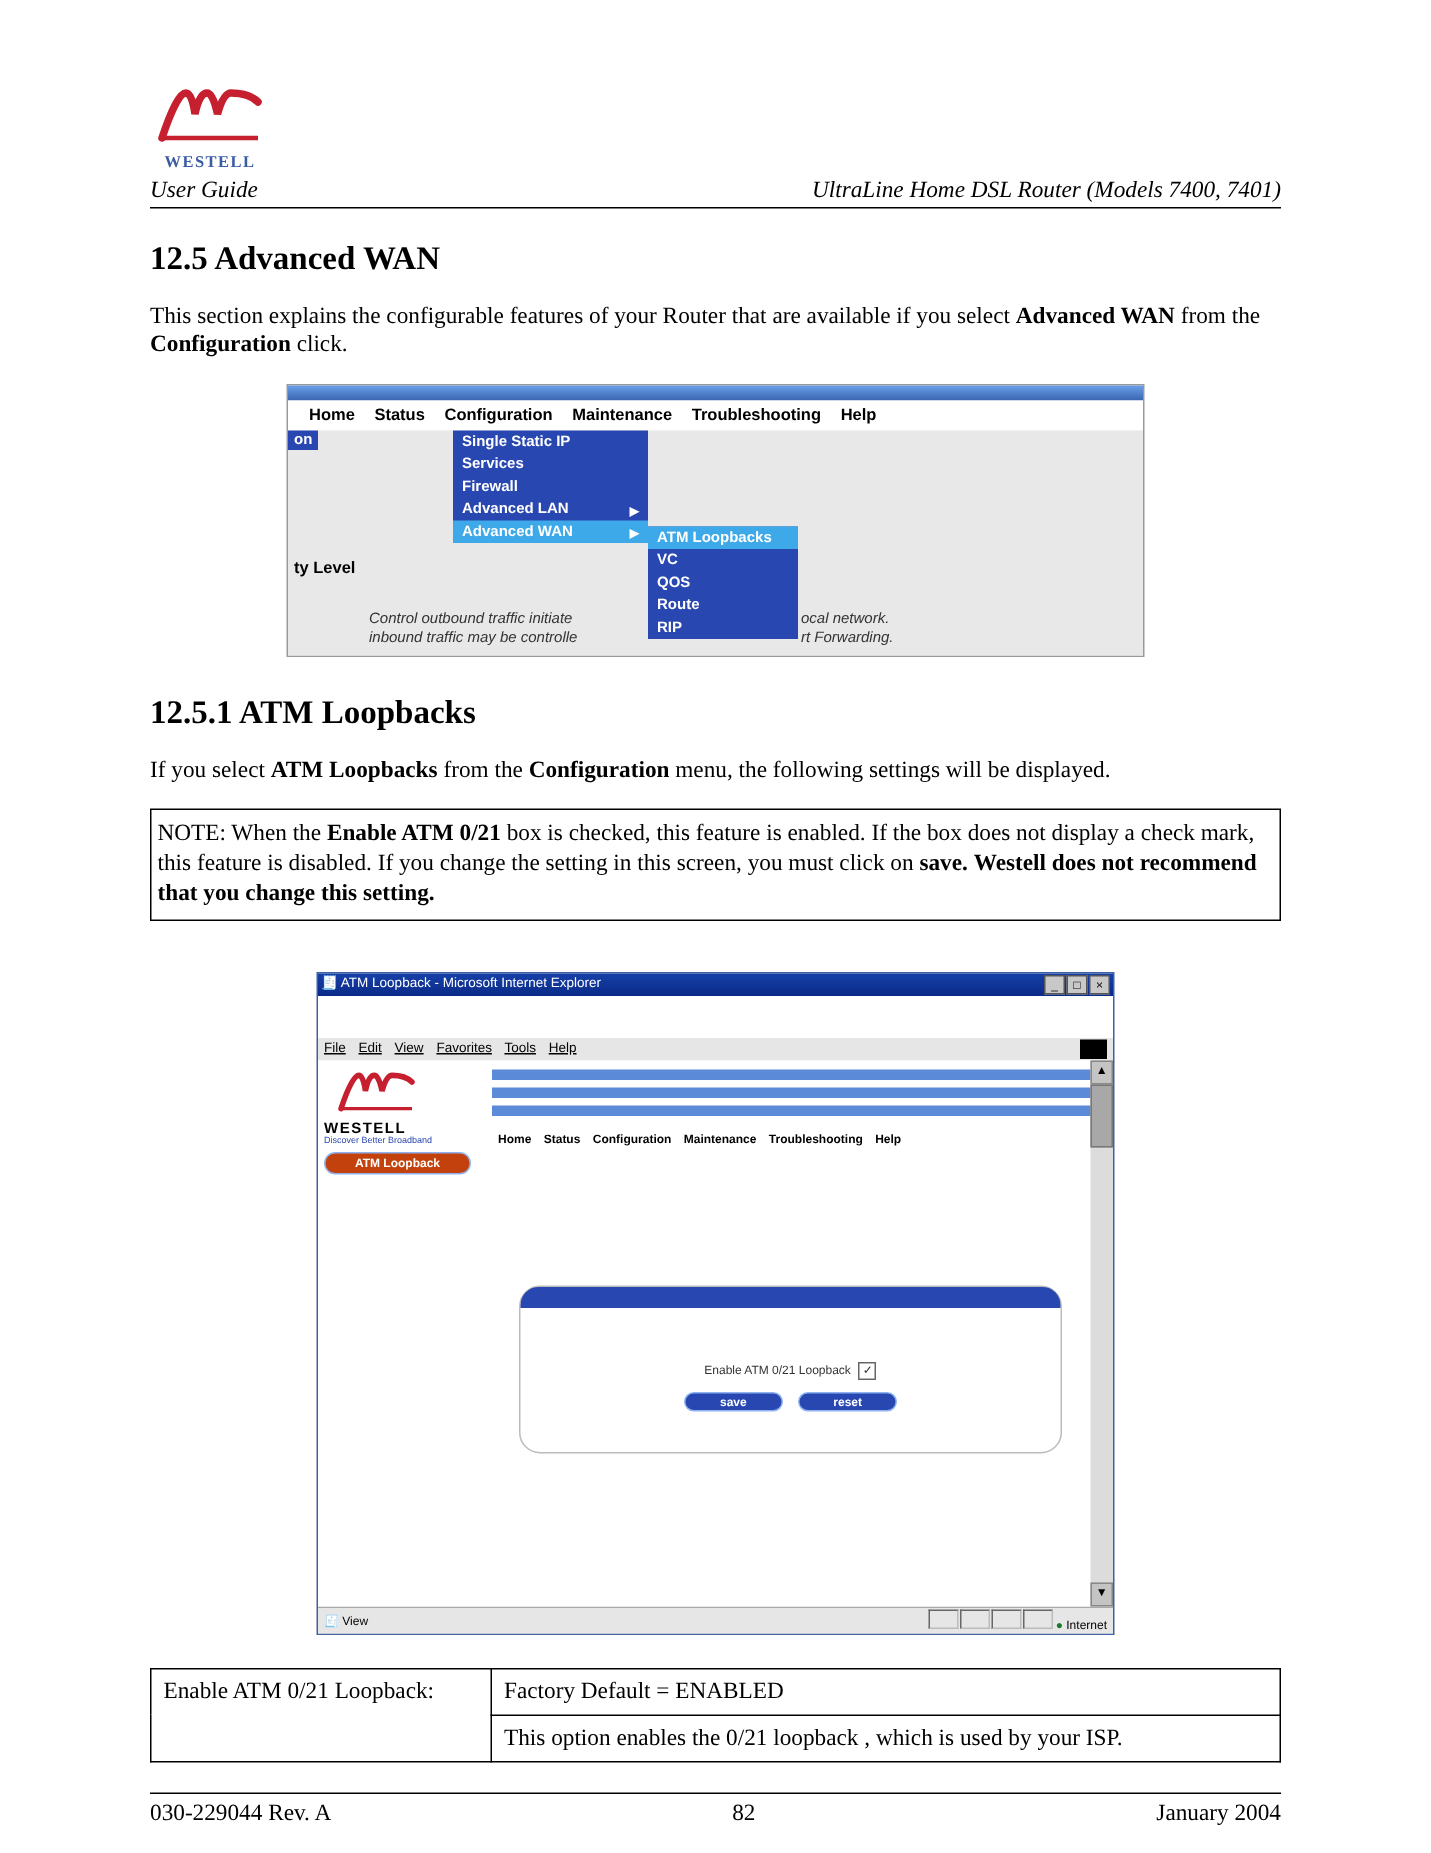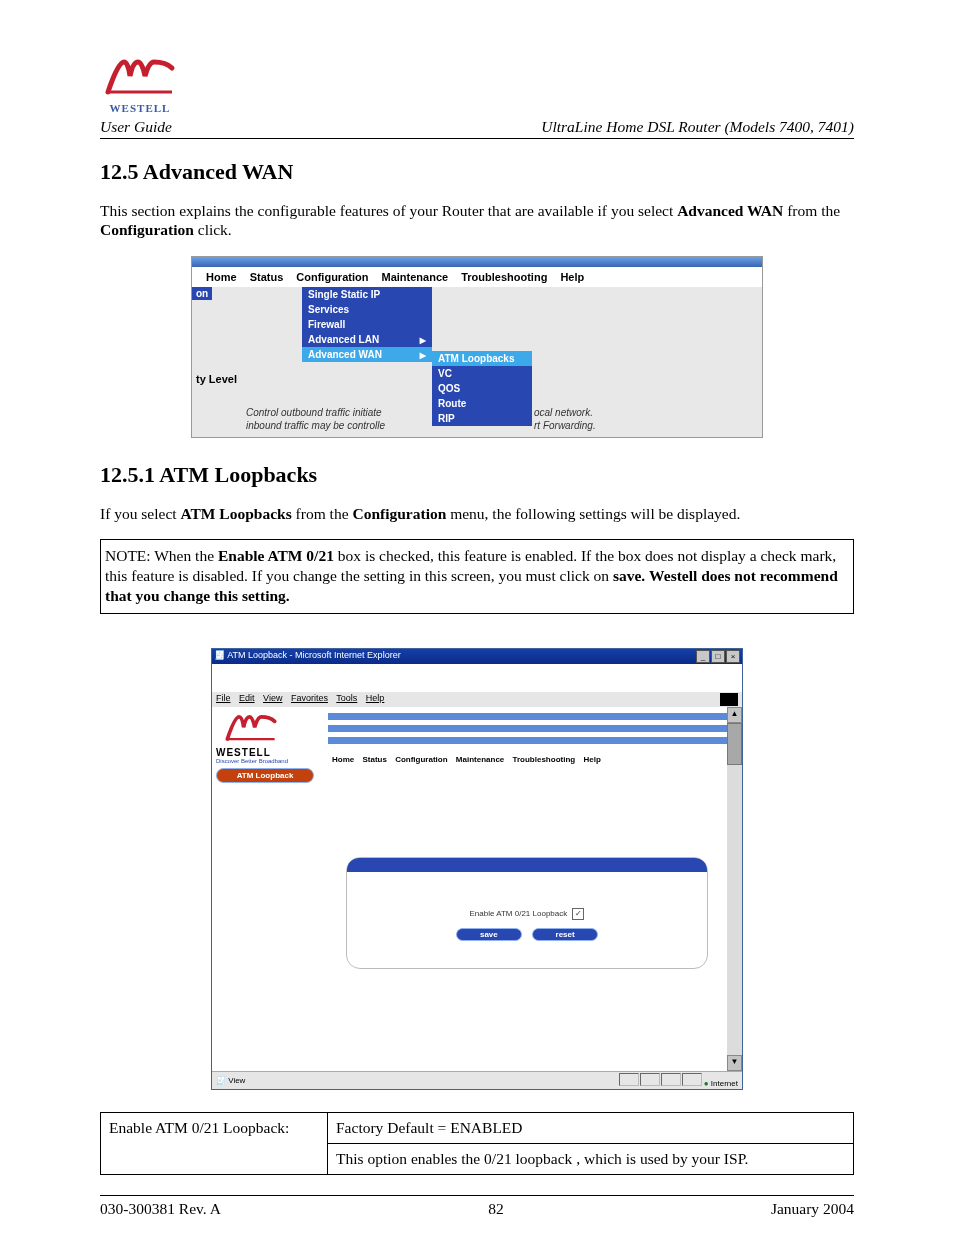--- a/index.html
+++ b/index.html
@@ -509,18 +509,18 @@
       <td>Factory Default = ENABLED</td>
     </tr>
     <tr>
       <td>This option enables the 0/21 loopback , which is used by your ISP.</td>
     </tr>
   </tbody>
     </table>
 
   <hr class="hr-footer">
   <div class="footer-row">
-    <div>030-300381 Rev. A</div>
+    <div>030-229044 Rev. A</div>
     <div>82</div>
     <div>January 2004</div>
   </div>
 
 </div>
 
 </body></html>

